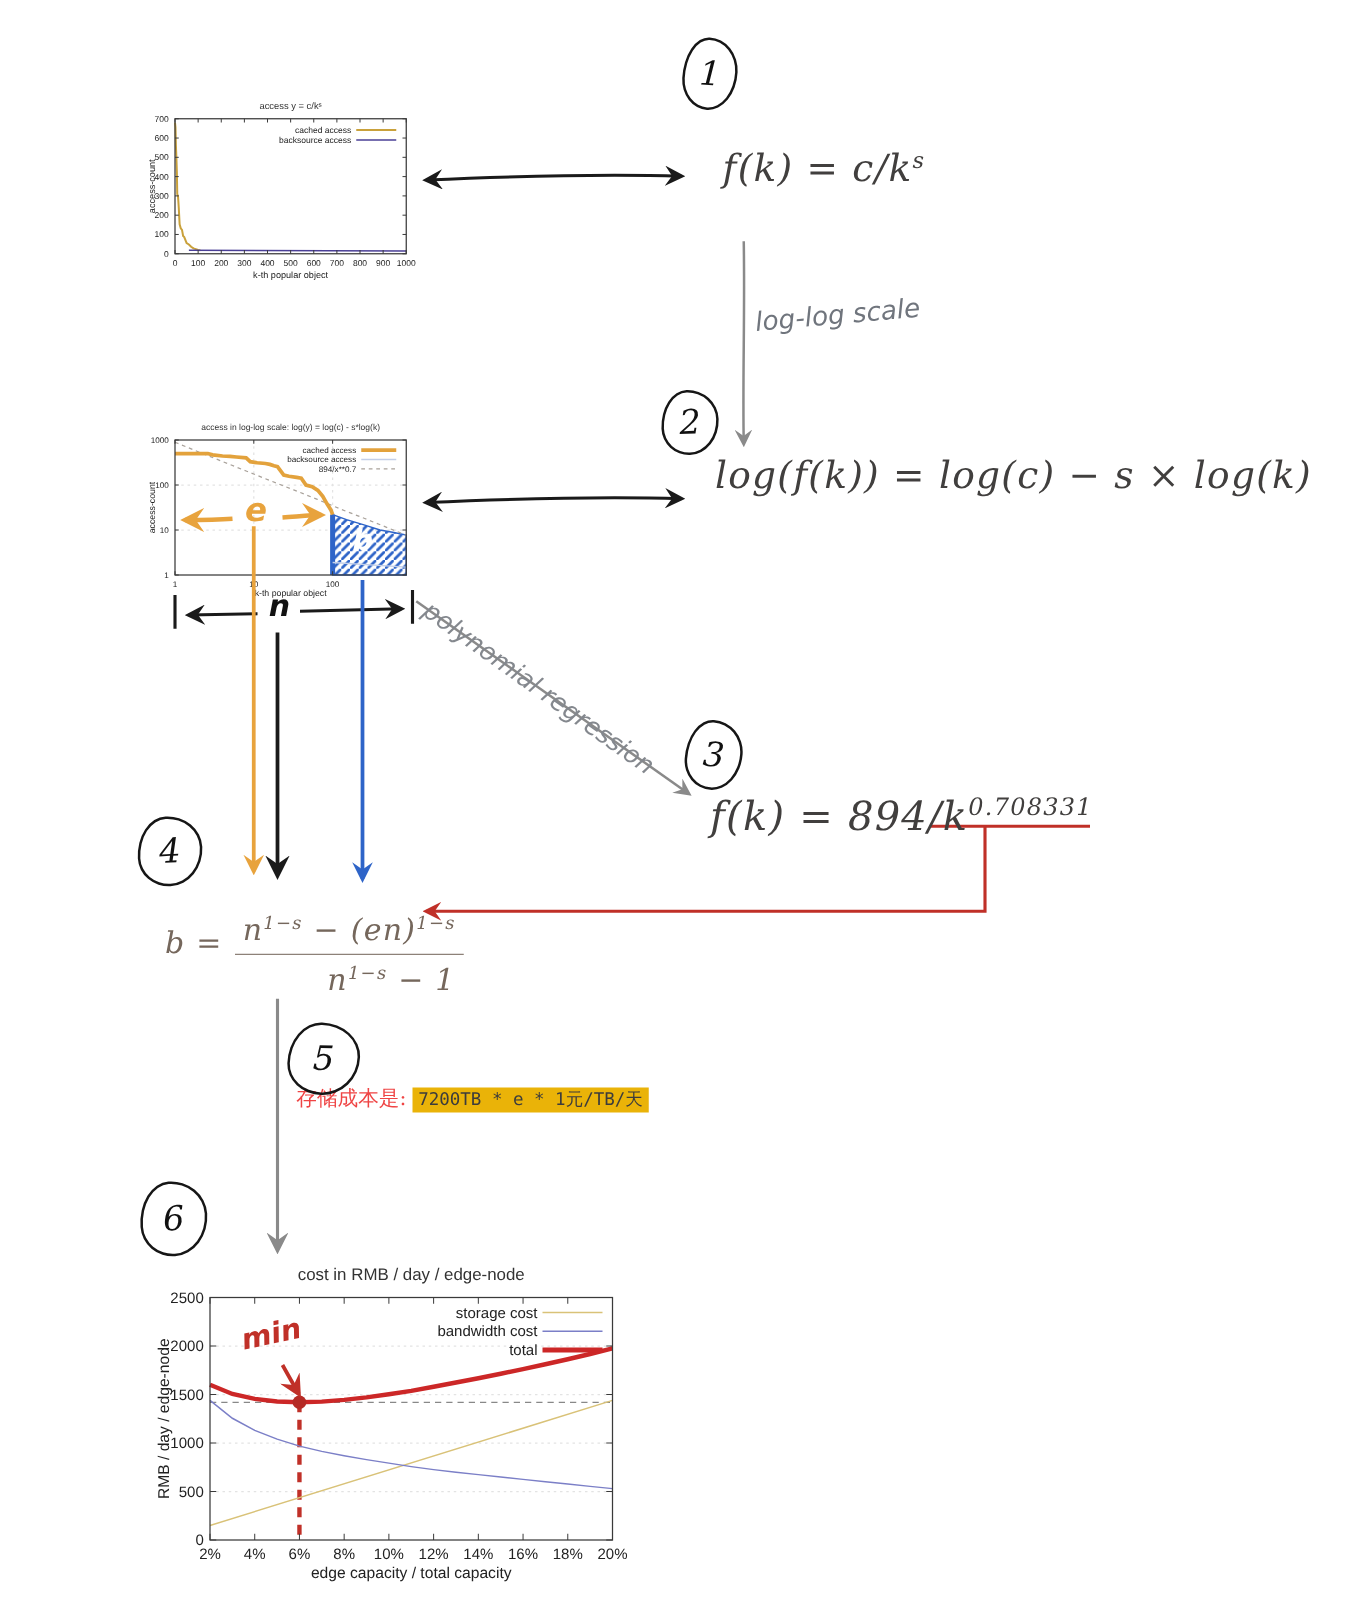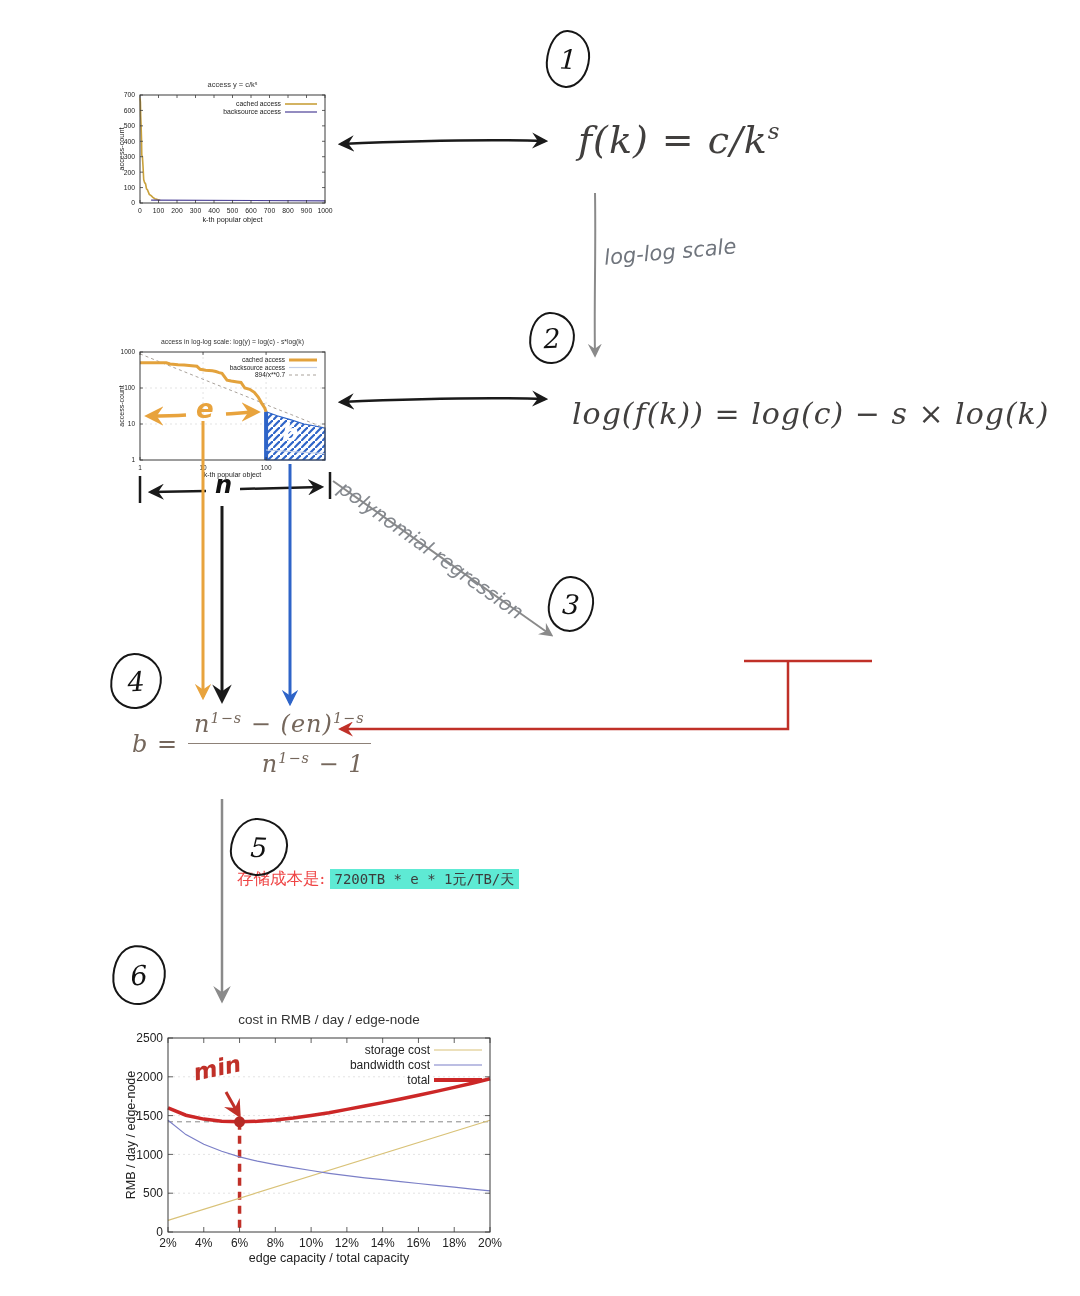--- a/index.html
+++ b/index.html
@@ -10,29 +10,29 @@
   svg text{font-family:"Liberation Sans",sans-serif;}
   .step{position:absolute;border:2.6px solid #161616;
         border-radius:46% 54% 52% 48% / 58% 46% 54% 42%;
         display:flex;align-items:center;justify-content:center;
         font-family:"DejaVu Serif",serif;font-style:italic;font-size:27px;color:#111;z-index:4;}
   .formula{position:absolute;font-family:"DejaVu Serif",serif;font-style:italic;
            color:#413f3e;white-space:nowrap;z-index:3;letter-spacing:1px;}
   .formula sup{font-size:60%;}
   .hand{position:absolute;font-style:italic;white-space:nowrap;z-index:5;
         font-family:"DejaVu Sans",sans-serif;}
-  .frac{display:inline-block;text-align:center;vertical-align:middle;}
+  .frac{display:inline-block;text-align:center;vertical-align:middle;margin-top:20px;}
   .frac .num{display:block;padding:0 6px 5px;}
   .frac .den{display:block;border-top:1.6px solid #8d8178;padding:6px 6px 0;text-align:right;}
   .f4{display:flex;align-items:center;gap:10px;color:#75675c;}
   .costs{position:absolute;z-index:3;}
   .cost-row{margin-bottom:9px;white-space:nowrap;}
   .cost-label{font-family:"DejaVu Serif",serif;font-size:16.5px;color:#ef4444;}
   .cost-row code{font-family:"DejaVu Sans Mono",monospace;font-size:14px;
-                 background:#5eead4;color:#3c3c3c;padding:2px 5px;}
+                 background:#eab308;color:#3c3c3c;padding:2px 5px;}
 </style>
 </head>
 <body>
 
 <div class="canvas">
 
   <svg id="c1" class="abs" width="1080" height="1296">
       <g>
         <polyline points="140.0,98.1 140.4,101.9 140.7,115.8 141.1,125.9 141.5,138.2 141.8,155.2 142.4,156.7 143.0,166.0 143.7,179.5 144.6,182.6 145.6,183.9 146.5,188.8 147.4,189.7 149.3,194.4 151.1,195.6 152.9,197.4 154.8,198.7 156.7,199.3 158.5,199.9 160.3,200.2" fill="none" stroke="#c9a13b" stroke-width="1.6"></polyline>
         <polyline points="151.1,200.1 325.0,200.8" fill="none" stroke="#4a3f96" stroke-width="1.2"></polyline>
@@ -294,24 +294,25 @@
   <div class="step" style="left:110px;top:653px;width:48px;height:52px;transform:rotate(-3deg)">
       <span>4</span>
     </div>
   <div class="step" style="left:230px;top:818px;width:54px;height:54px;transform:rotate(2deg)">
       <span>5</span>
     </div>
   <div class="step" style="left:112px;top:945px;width:50px;height:56px;transform:rotate(-4deg)">
       <span>6</span>
     </div>
 
-  <div class="formula" style="left:578px;top:118px;font-size:38px"><span>f(k) = c/k</span><sup>s</sup></div>
-
-  <div class="formula" style="left:572px;top:396px;font-size:30px">log(f(k)) = log(c) − s × log(k)</div>
-
+  <div class="formula" style="left:578px;top:118px;font-size:30px"><span>f(k) = c/k</span><sup>s</sup></div>
+
+  <div class="formula" style="left:572px;top:363px;font-size:30px">log(f(k)) = log(c) − s × log(k)</div>
+
+  <div class="formula" style="left:568px;top:634px;font-size:32px"><span>f(k) = 894/k</span><sup>0.708331</sup></div>
 
   <div class="formula f4" style="left:132px;top:710px;font-size:24px">
     <span>b =</span>
     <span class="frac">
       <span class="num"><span>n</span><sup>1−s</sup><span> − (en)</span><sup>1−s</sup></span>
       <span class="den"><span>n</span><sup>1−s</sup><span> − 1</span></span>
     </span>
   </div>
 
   <div class="hand" style="left:604px;top:240px;font-size:21px;color:#70757d;transform:rotate(-5deg)">log-log scale</div>

